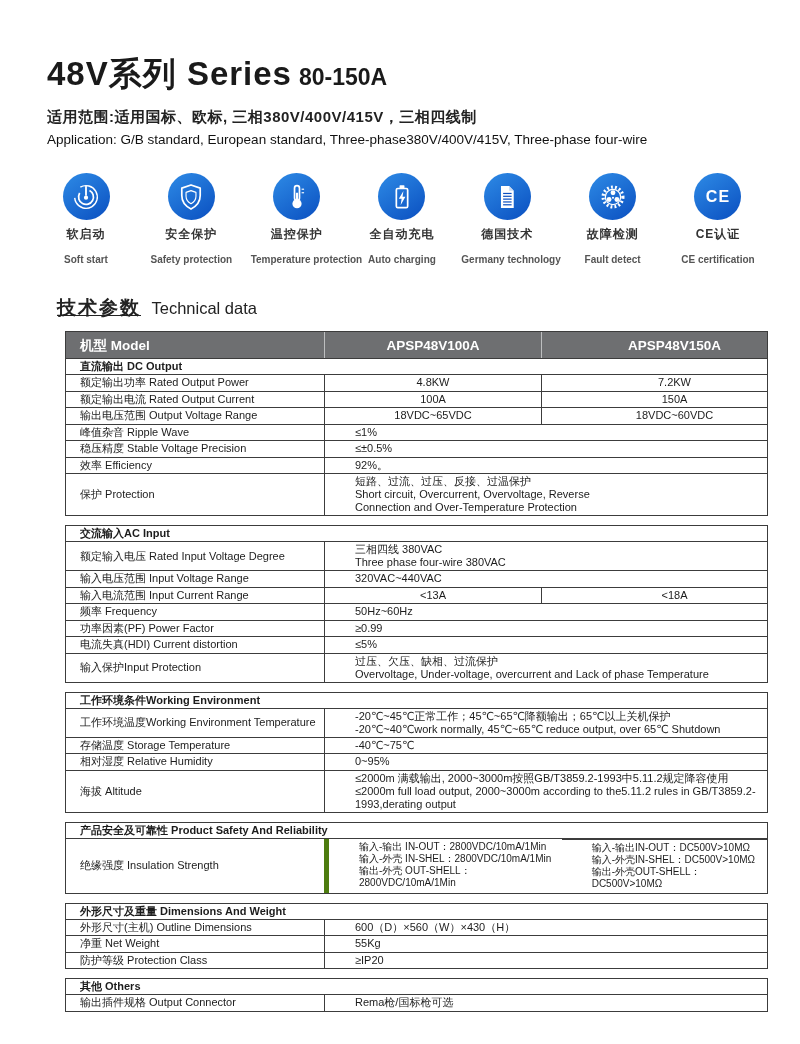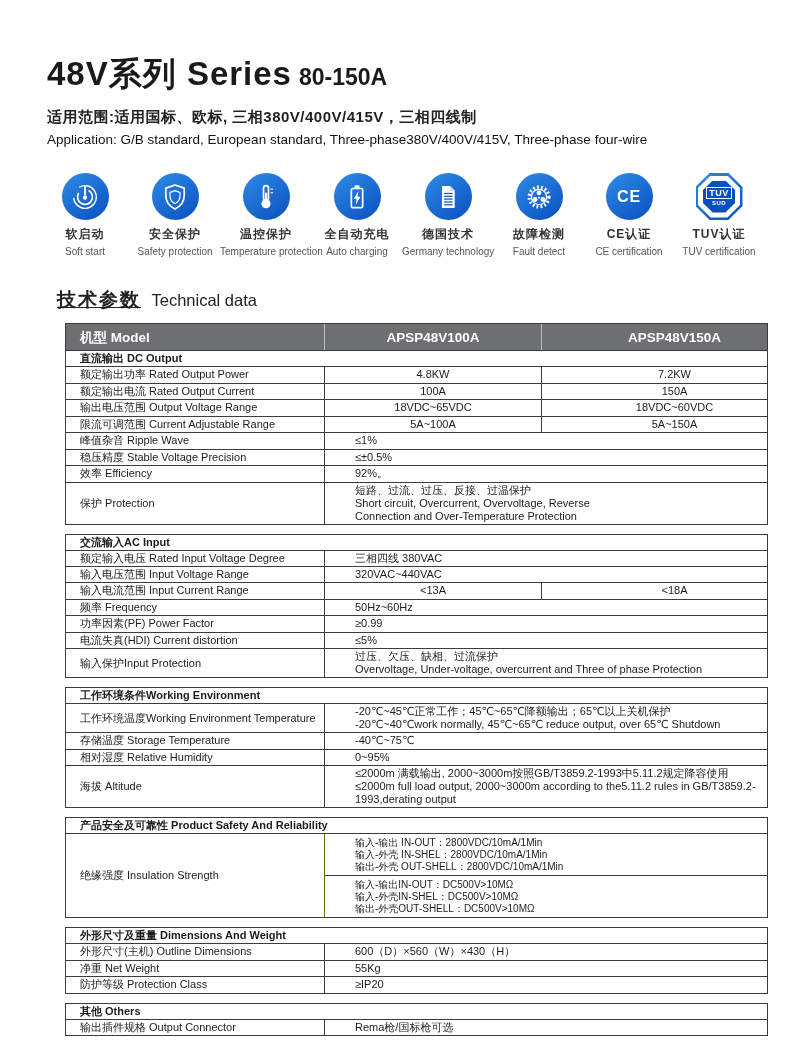--- a/index.html
+++ b/index.html
@@ -13,21 +13,21 @@
   .sub-cn { margin:11px 0 0; font-size:15px; font-weight:600; color:#222; letter-spacing:0.5px; }
   .sub-en { margin:5px 0 0; font-size:13.5px; color:#111; }
 
   
   .features { display:flex; justify-content:space-between; margin:26px 36px 0 40px; }
   .feature { width:92px; text-align:center; }
   .fc { width:47px; height:47px; margin:0 auto; border-radius:50%;
         background:linear-gradient(145deg, var(--icon-blue-light), var(--icon-blue-dark));
         display:flex; align-items:center; justify-content:center; }
   .f-cn { margin-top:6px; font-size:12px; font-weight:700; letter-spacing:1px; color:#333; white-space:nowrap; }
-  .f-en { margin-top:3px; font-size:10px; color:#555; white-space:nowrap; }
+  .f-en { margin-top:11px; font-size:10px; color:#555; white-space:nowrap;font-weight:bold; }
   .ce-text { color:#fff; font-weight:700; font-size:16px; letter-spacing:1px; }
   .doc-lines { stroke:var(--icon-blue-dark); }
   .oct { clip-path:polygon(30% 0,70% 0,100% 30%,100% 70%,70% 100%,30% 100%,0 70%,0 30%); }
   .tuv-outer { width:47px; height:47px; margin:0 auto; position:relative;
                background:linear-gradient(145deg, var(--icon-blue-light), var(--icon-blue-dark)); }
   .tuv-ring { position:absolute; inset:2.5px; background:#fff; }
   .tuv-core { position:absolute; inset:5px; background:var(--icon-blue-dark);
               display:flex; flex-direction:column; align-items:center; justify-content:center; }
   .tuv-label { border:1px solid #fff; color:#fff; font-size:9px; font-weight:700;
                line-height:10px; padding:0 2px; letter-spacing:0.5px; }
@@ -48,21 +48,21 @@
   .cell-v  { width:217px; box-sizing:border-box; border-left:1px solid #3c3c3c;
              display:flex; align-items:center; justify-content:center; }
   .cell-v2 { flex:1; box-sizing:border-box; border-left:1px solid #3c3c3c;
              display:flex; align-items:center; justify-content:center;padding-left:40px; }
   .cell-span { flex:1; box-sizing:border-box; border-left:1px solid #3c3c3c;
                padding:1px 6px 1px 30px; display:flex; flex-direction:column; justify-content:center; }
   .th-row { background:var(--table-header-gray); color:#fff; font-size:13.5px; min-height:26px; font-weight:600; }
   .th-row .cell-v, .th-row .cell-v2 { border-left:1px solid rgba(255,255,255,0.55); }
   .sec { min-height:15px; }
   .sec-title { padding:1px 0 1px 14px; font-weight:700; font-size:11px; display:flex; align-items:center; }
-  .ins-wrap { flex:1; border-left:1px solid #4d7c0f; display:flex; flex-direction:column; }
+  .ins-wrap { flex:1; border-left:5px solid #4d7c0f; display:flex; flex-direction:row; }
   .ins-block { padding:2.5px 6px 2.5px 30px; font-size:10px; line-height:12px; }
   .ins-block + .ins-block { border-top:1px solid #3c3c3c; }
 </style>
 </head>
 <body>
 
 <div class="page">
 
   <div class="hdr">
     <div>
@@ -158,32 +158,20 @@
     </div>
 
     <div class="feature">
       <div class="fc">
         <span class="ce-text">CE</span>
       </div>
       <div class="f-cn">CE认证</div>
       <div class="f-en">CE certification</div>
     </div>
 
-    <div class="feature">
-      <div class="tuv-outer oct">
-        <div class="tuv-ring oct">
-          <div class="tuv-core oct">
-            <span class="tuv-label">TUV</span>
-            <span class="tuv-sub">SUD</span>
-          </div>
-        </div>
-      </div>
-      <div class="f-cn">TUV认证</div>
-      <div class="f-en">TUV certification</div>
-    </div>
 
   </div>
 
   <div class="tech">
     <span class="tech-cn">技术参数</span>
     <span class="tech-en">Technical data</span>
   </div>
 
   <div class="tables">
 
@@ -205,25 +193,20 @@
         <div class="cell-label">额定输出电流 Rated Output Current</div>
         <div class="cell-v">100A</div>
         <div class="cell-v2">150A</div>
       </div>
       <div class="tr row-s">
         <div class="cell-label">输出电压范围 Output Voltage Range</div>
         <div class="cell-v">18VDC~65VDC</div>
         <div class="cell-v2">18VDC~60VDC</div>
       </div>
       <div class="tr row-s">
-        <div class="cell-label">限流可调范围  Current Adjustable Range</div>
-        <div class="cell-v">5A~100A</div>
-        <div class="cell-v2">5A~150A</div>
-      </div>
-      <div class="tr row-s">
         <div class="cell-label">峰值杂音 Ripple Wave</div>
         <div class="cell-span">≤1%</div>
       </div>
       <div class="tr row-s">
         <div class="cell-label">稳压精度 Stable Voltage Precision</div>
         <div class="cell-span">≤±0.5%</div>
       </div>
       <div class="tr row-s">
         <div class="cell-label">效率 Efficiency</div>
         <div class="cell-span">92%。</div>
@@ -239,20 +222,21 @@
     </div>
 
     <div class="tbl">
       <div class="tr sec">
         <div class="sec-title">交流输入AC Input</div>
       </div>
       <div class="tr">
         <div class="cell-label">额定输入电压 Rated Input Voltage Degree</div>
         <div class="cell-span">
           <div>三相四线  380VAC</div>
+          <div>Three phase  four-wire 380VAC</div>
         </div>
       </div>
       <div class="tr row-s">
         <div class="cell-label">输入电压范围 Input Voltage Range</div>
         <div class="cell-span">320VAC~440VAC</div>
       </div>
       <div class="tr row-s">
         <div class="cell-label">输入电流范围 Input Current Range</div>
         <div class="cell-v">&lt;13A</div>
         <div class="cell-v2">&lt;18A</div>
@@ -266,21 +250,21 @@
         <div class="cell-span">≥0.99</div>
       </div>
       <div class="tr row-s">
         <div class="cell-label">电流失真(HDI) Current distortion</div>
         <div class="cell-span">≤5%</div>
       </div>
       <div class="tr">
         <div class="cell-label">输入保护Input Protection</div>
         <div class="cell-span">
           <div>过压、欠压、缺相、过流保护</div>
-          <div>Overvoltage, Under-voltage,  overcurrent  and Three of phase Protection</div>
+          <div>Overvoltage, Under-voltage,  overcurrent  and Lack of phase Temperature</div>
         </div>
       </div>
     </div>
 
     <div class="tbl">
       <div class="tr sec">
         <div class="sec-title">工作环境条件Working  Environment</div>
       </div>
       <div class="tr">
         <div class="cell-label">工作环境温度Working Environment Temperature</div>

